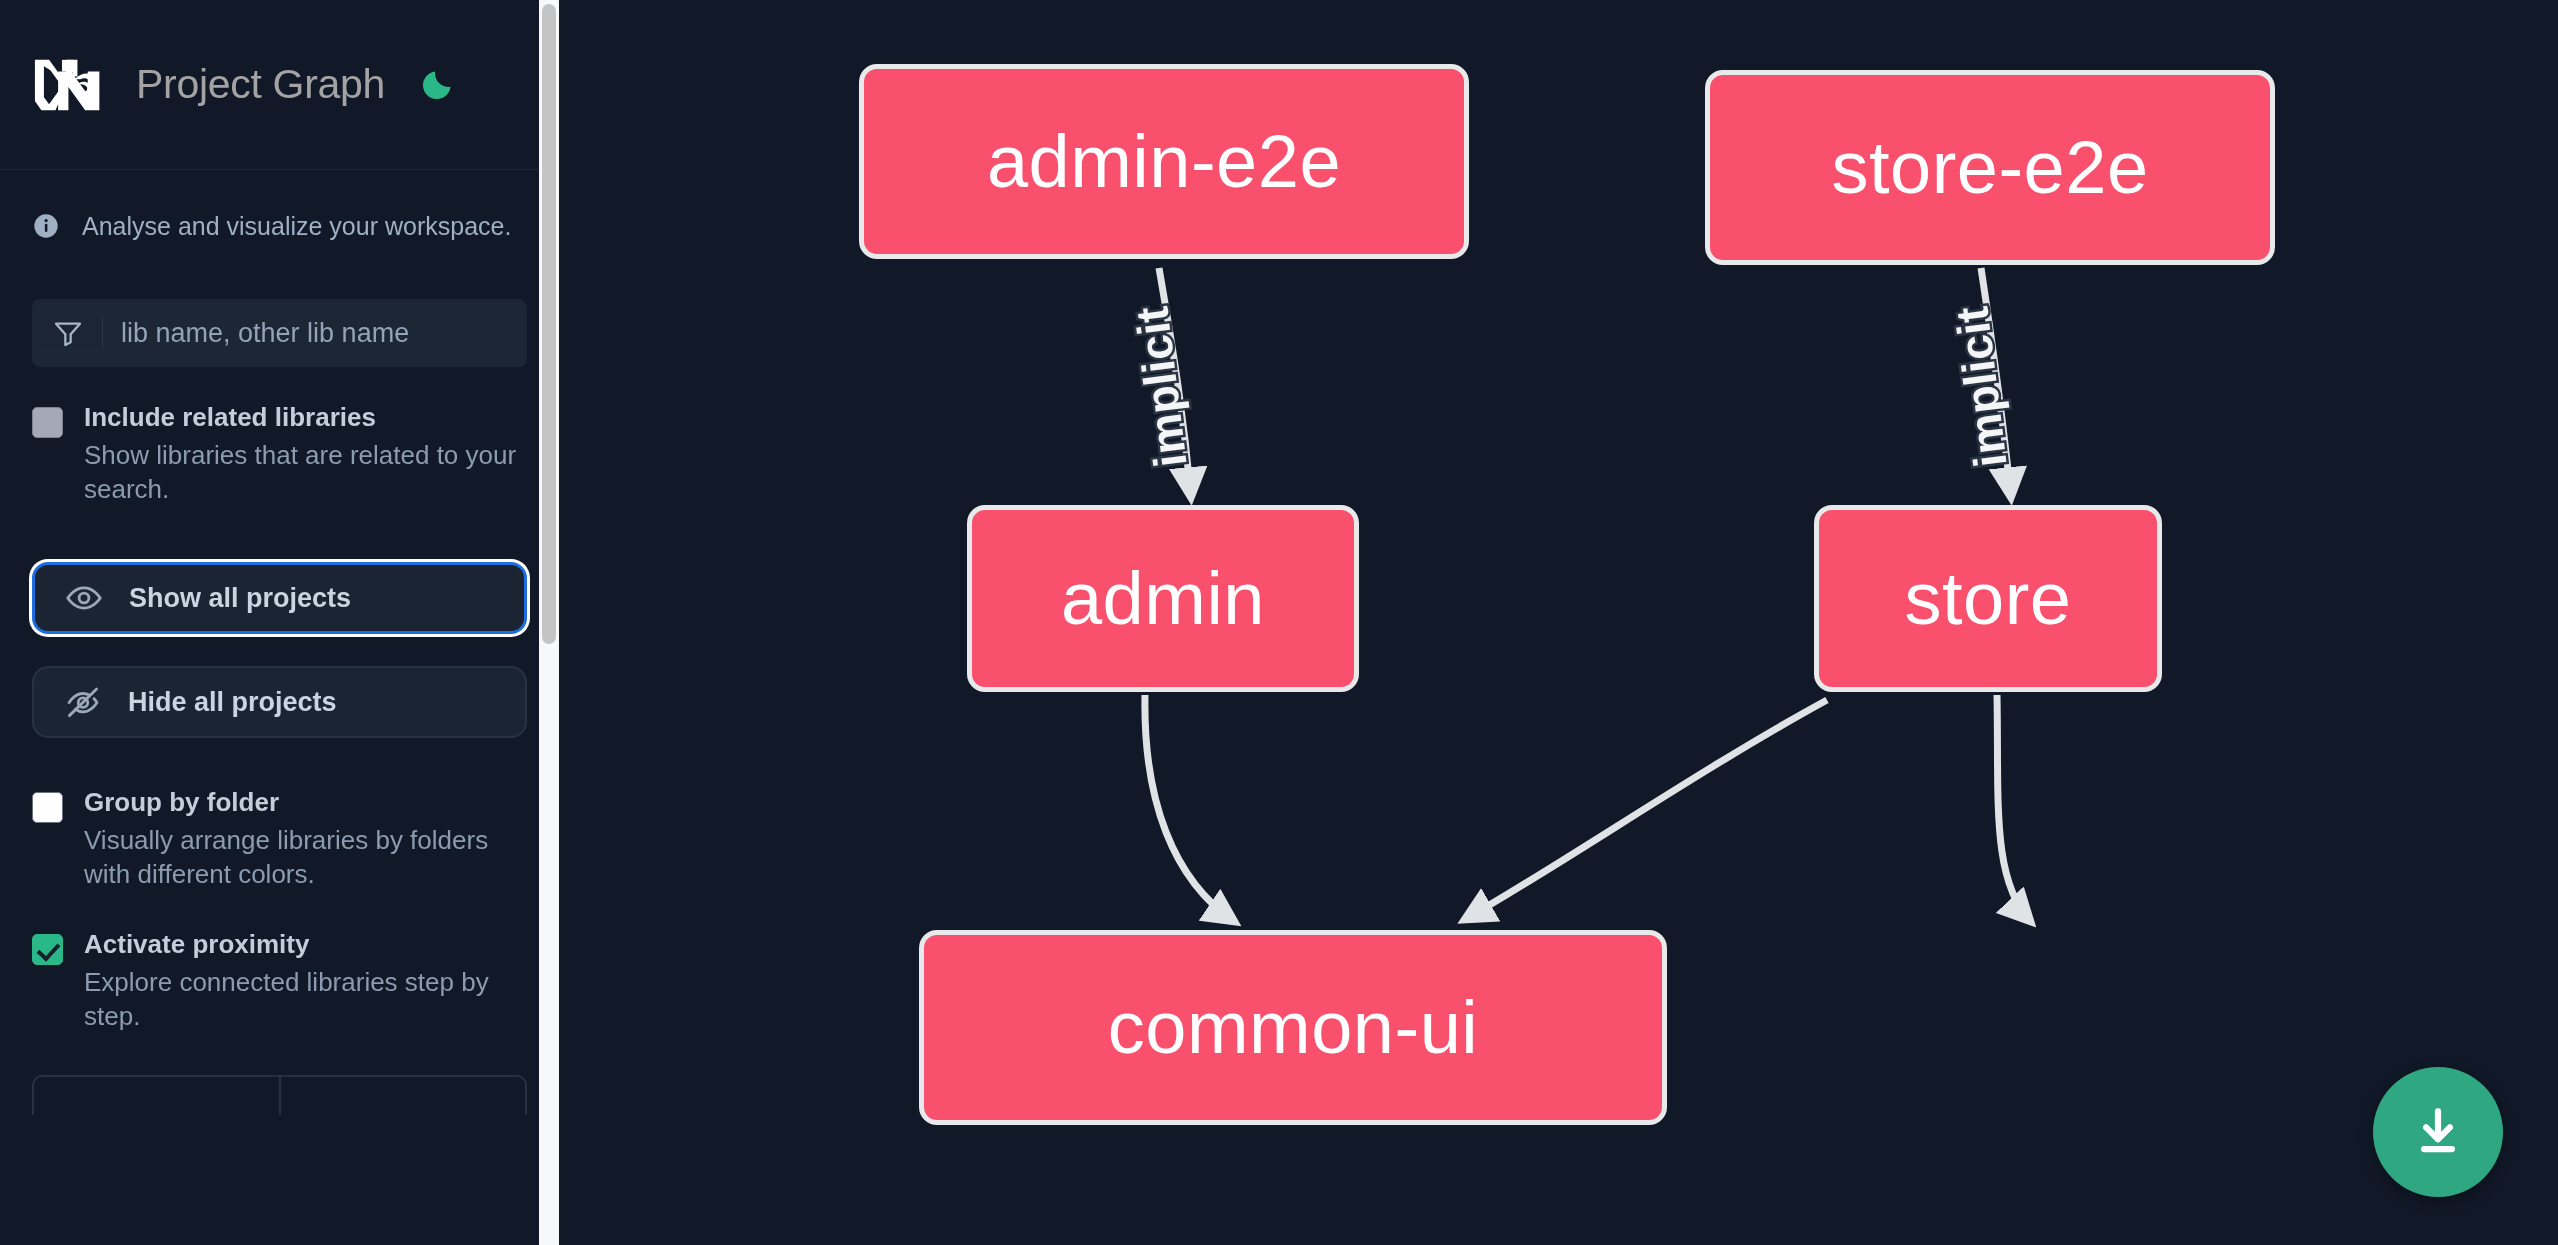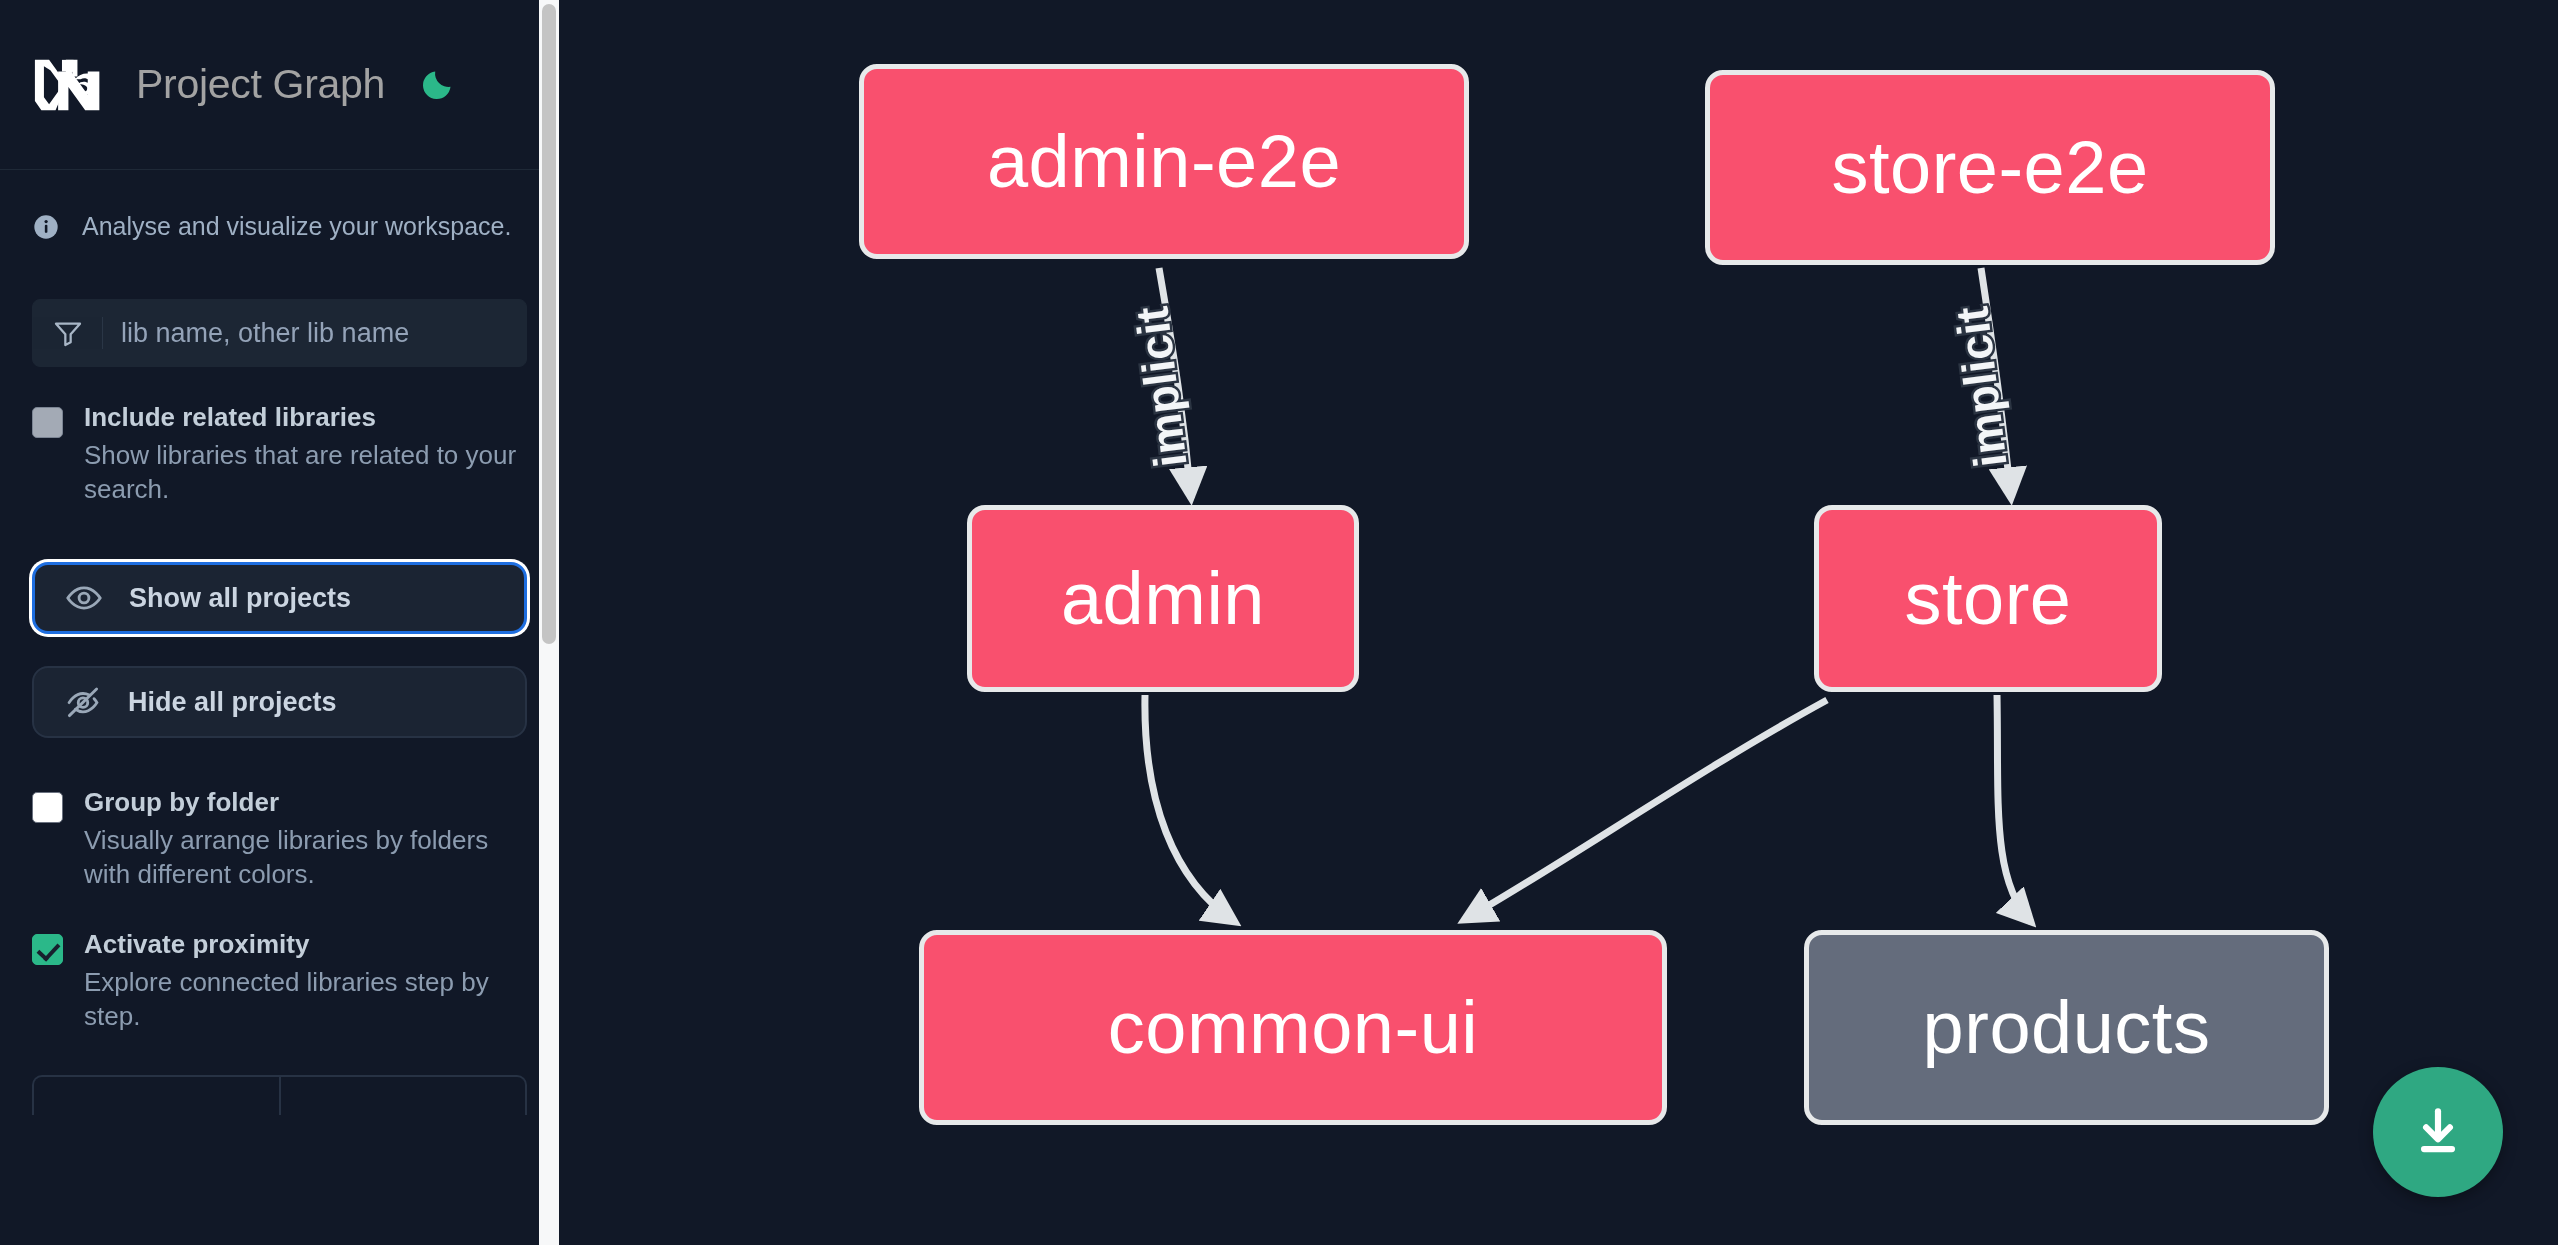--- a/index.html
+++ b/index.html
@@ -33,21 +33,21 @@
     letter-spacing: -0.3px; margin-left: 26px;
     white-space: nowrap;
   }
   .moon-btn {
     margin-left: 30px; width: 44px; height: 44px;
     display: flex; align-items: center; justify-content: center;
     cursor: pointer;
   }
 
   .sb-note {
-    display: flex; align-items: flex-end; gap: 22px;
+    display: flex; align-items: flex-start; gap: 22px;
     padding: 42px 32px 0 32px;
   }
   .info-icon { flex: 0 0 28px; width: 28px; height: 28px; }
   .sb-note-text { color: #9fb0c4; font-size: 25px; white-space: nowrap; }
 
   .search-row {
     margin: 58px 32px 0 32px;
     height: 68px;
     display: flex; align-items: center;
     background: #1c2troubles; background: #1c2634;
@@ -302,21 +302,20 @@
       <g>
         <text x="1438" y="385" fill="#f3f5f7" font-family="Liberation Sans, sans-serif" font-size="46" font-weight="700" text-anchor="middle" stroke="#2b3442" stroke-width="5" paint-order="stroke" transform="rotate(-97 1438 385)">implicit</text>
       </g>
     </svg>
 
     <div class="node app" style="left:300px;  top:64px;  width:610px; height:195px;">admin-e2e</div>
     <div class="node app" style="left:1146px; top:70px;  width:570px; height:195px;">store-e2e</div>
     <div class="node lib" style="left:408px;  top:505px; width:392px; height:187px;">admin</div>
     <div class="node lib" style="left:1255px; top:505px; width:348px; height:187px;">store</div>
     <div class="node lib" style="left:360px;  top:930px; width:748px; height:195px;">common-ui</div>
-    <div class="node muted" style="left:1245px; top:930px; width:525px; height:195px;">products</div>
 
     <div class="dl-btn">
       <svg viewBox="0 0 24 24" width="62" height="62" aria-hidden="true">
         <path d="M12 4v10" stroke="#ffffff" stroke-width="2.4" stroke-linecap="round" fill="none"></path>
         <path d="M7.4 10.2 12 14.8l4.6-4.6" stroke="#ffffff" stroke-width="2.4" stroke-linecap="round" stroke-linejoin="round" fill="none"></path>
         <path d="M6.6 18.6h10.8" stroke="#ffffff" stroke-width="2.4" stroke-linecap="round" fill="none"></path>
       </svg>
     </div>
   </main>
 </div>

